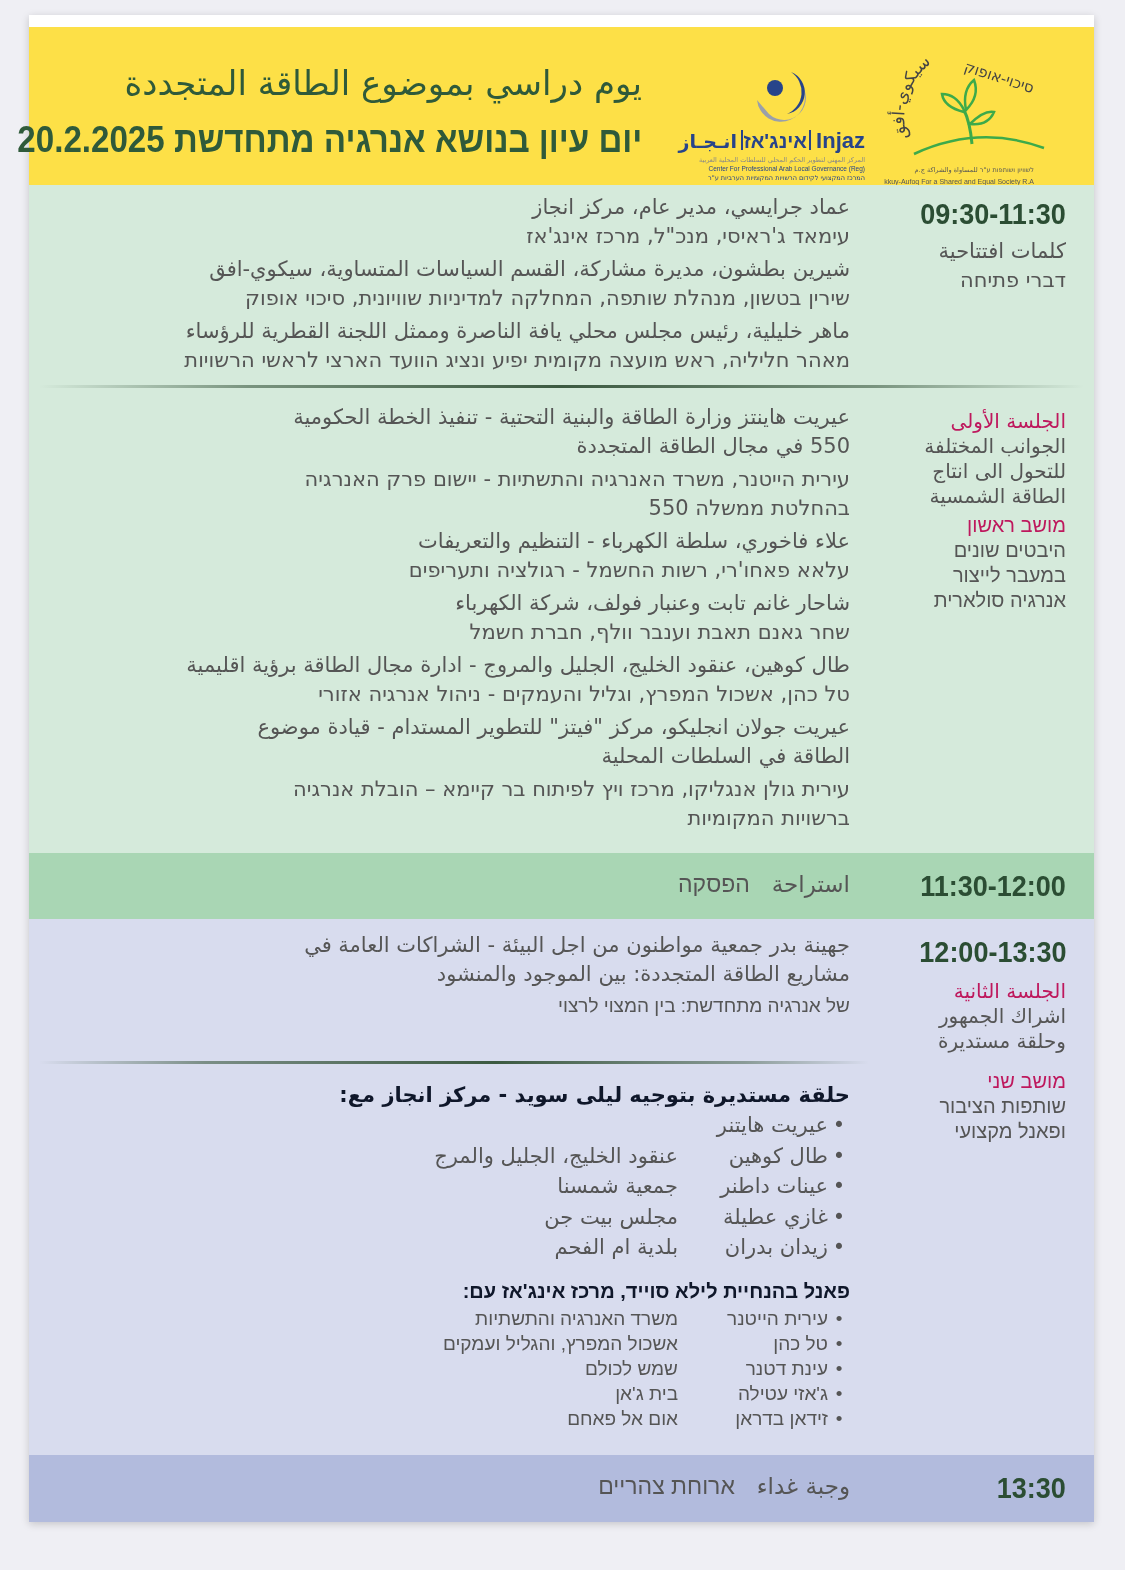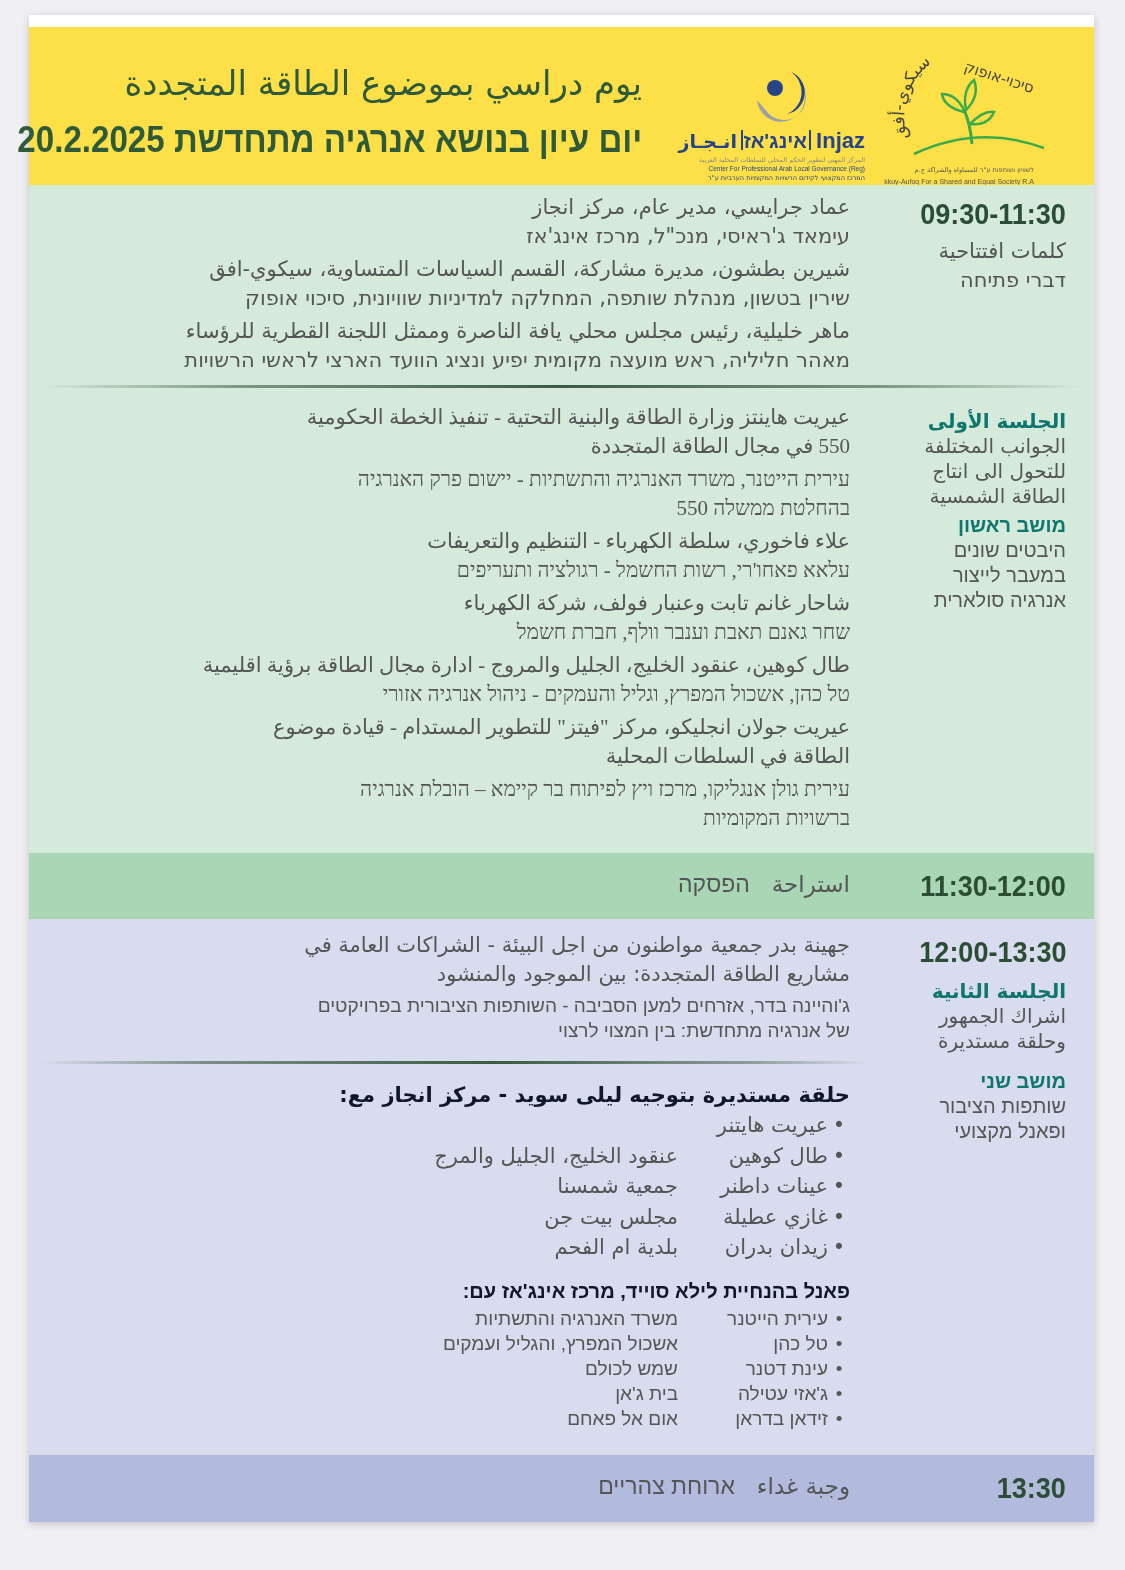--- a/index.html
+++ b/index.html
@@ -12,21 +12,21 @@
   .logo-injaz{position:absolute;left:640px;top:35px;width:200px;height:125px;}
   .logo-sikkuy{position:absolute;left:855px;top:25px;width:180px;height:140px;}
   
   .sec{position:absolute;left:0;width:1065px;}
   .green{background:#d5eadb;}
   .greenbar{background:#a9d6b4;}
   .lav{background:#d8dcee;}
   .lavbar{background:#b2bbdd;}
   .time{position:absolute;right:28px;font-family:"Liberation Sans",sans-serif;font-weight:bold;color:#2b4d33;font-size:30px;transform:scaleX(0.9);transform-origin:right;white-space:nowrap;direction:ltr;}
   .rcol{position:absolute;right:28px;text-align:right;direction:rtl;font-size:20px;line-height:25px;color:#555;}
-  .rcol .b{font-weight:bold;color:#0f766e;}
+  .rcol .b{font-weight:normal;color:#be185d;}
   .body-text{position:absolute;right:244px;text-align:right;direction:rtl;font-size:21px;line-height:29px;color:#555;}
   .body-text .item{margin-bottom:4px;margin-left:28px;}
   .body-text .line{display:block;white-space:nowrap;}
   .sep{position:absolute;left:10px;width:1045px;height:3px;background:linear-gradient(90deg,rgba(60,90,65,0) 0%,rgba(60,90,65,.6) 20%,#3c5a41 50%,rgba(60,90,65,.6) 80%,rgba(60,90,65,0) 100%);}
   .sep2{position:absolute;left:10px;width:830px;height:3px;background:linear-gradient(90deg,rgba(60,90,65,0) 0%,rgba(60,90,65,.6) 20%,#3c5a41 55%,rgba(60,90,65,.5) 85%,rgba(60,90,65,0) 100%);}
   .list-head{font-weight:bold;color:#0f172a;font-size:21px;white-space:nowrap;}
   .lrow{display:flex;direction:rtl;white-space:nowrap;font-size:21px;line-height:30.5px;color:#555;}
   .lrow .bullet{width:22px;text-align:center;}
   .lrow .nm{width:150px;}
   .lrow2{display:flex;direction:rtl;white-space:nowrap;font-size:19px;line-height:25px;color:#555;font-family:"Liberation Sans",sans-serif;}
@@ -107,21 +107,21 @@
       <div class="b">الجلسة الأولى</div>
       <div>الجوانب المختلفة</div>
       <div>للتحول الى انتاج</div>
       <div>الطاقة الشمسية</div>
       <div class="b" style="margin-top:4px;font-family:'Liberation Sans',sans-serif;">מושב ראשון</div>
       <div style="font-family:'Liberation Sans',sans-serif;">היבטים שונים</div>
       <div style="font-family:'Liberation Sans',sans-serif;">במעבר לייצור</div>
       <div style="font-family:'Liberation Sans',sans-serif;">אנרגיה סולארית</div>
     </div>
 
-    <div class="body-text" style="top:218px;font-family:Liberation Serif, serif;">
+    <div class="body-text" style="top:218px;">
       <div class="item">
         <span class="line">عيريت هاينتز وزارة الطاقة والبنية التحتية - تنفيذ الخطة الحكومية</span>
         <span class="line">550 في مجال الطاقة المتجددة</span>
       </div>
       <div class="item">
         <span class="line">עירית הייטנר, משרד האנרגיה והתשתיות - יישום פרק האנרגיה</span>
         <span class="line">בהחלטת ממשלה 550</span>
       </div>
       <div class="item">
         <span class="line">علاء فاخوري، سلطة الكهرباء - التنظيم والتعريفات</span>
@@ -166,21 +166,20 @@
       <div>שותפות הציבור</div>
       <div>ופאנל מקצועי</div>
     </div>
 
     <div class="body-text" style="top:12px;">
       <div class="item">
         <span class="line">جهينة بدر جمعية مواطنون من اجل البيئة - الشراكات العامة في</span>
         <span class="line">مشاريع الطاقة المتجددة: بين الموجود والمنشود</span>
       </div>
       <div class="item" style="font-size:19px;line-height:25px;font-family:'Liberation Sans',sans-serif;">
-        <span class="line">ג'והיינה בדר, אזרחים למען הסביבה - השותפות הציבורית בפרויקטים</span>
         <span class="line">של אנרגיה מתחדשת: בין המצוי לרצוי</span>
       </div>
     </div>
 
     <div class="sep2" style="top:142px;"></div>
 
     <div class="body-text" style="top:162px;">
       <div class="list-head">حلقة مستديرة بتوجيه ليلى سويد - مركز انجاز مع:</div>
       <div class="lrow">
           <span class="bullet">•</span>

